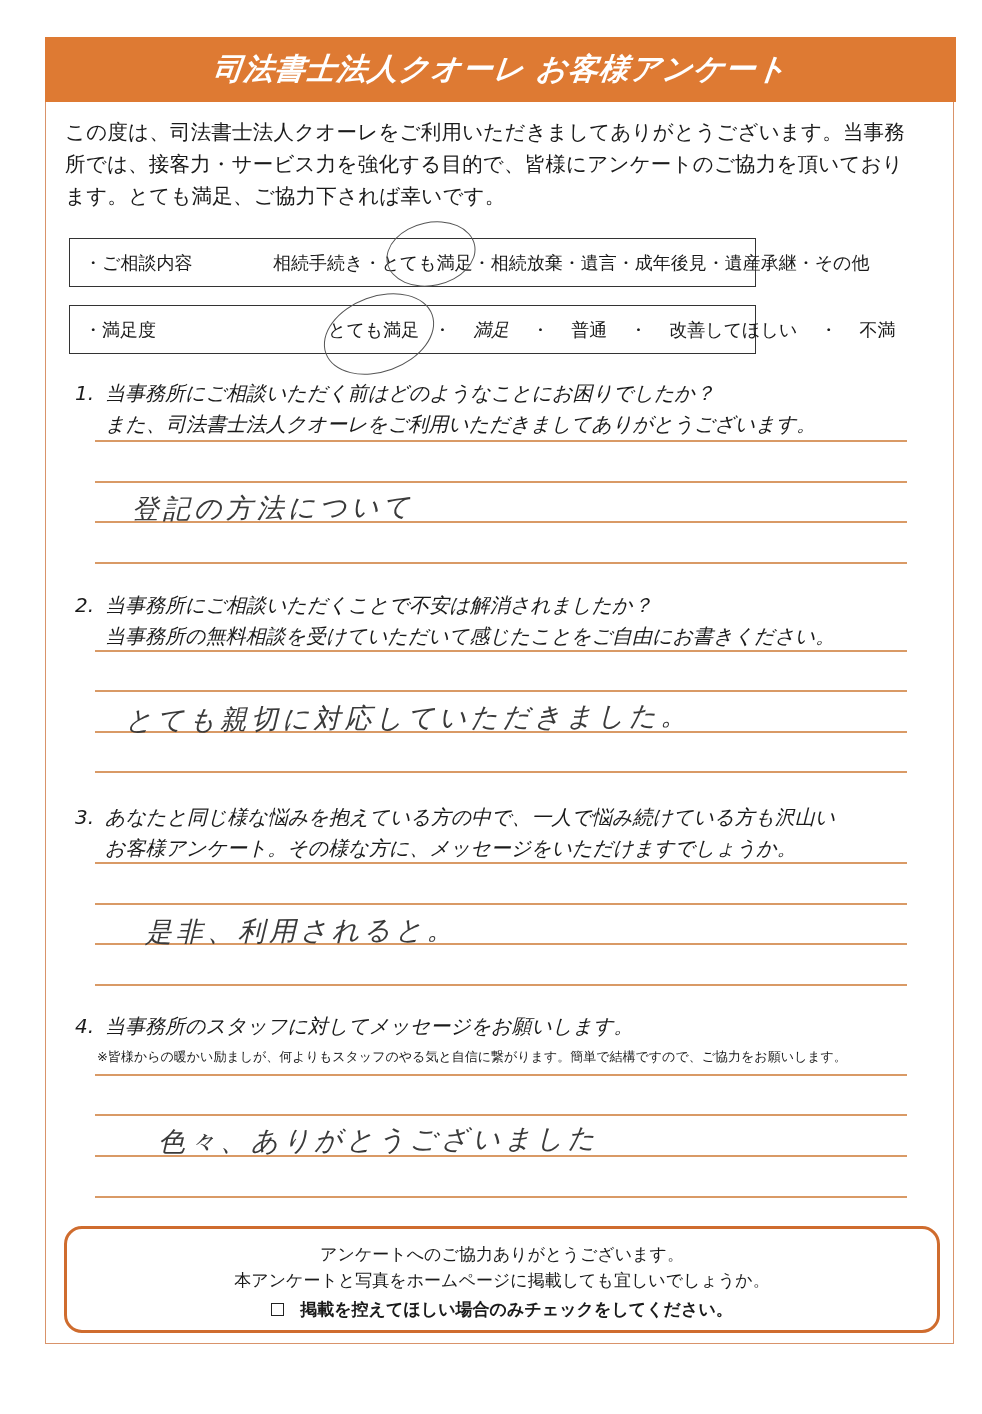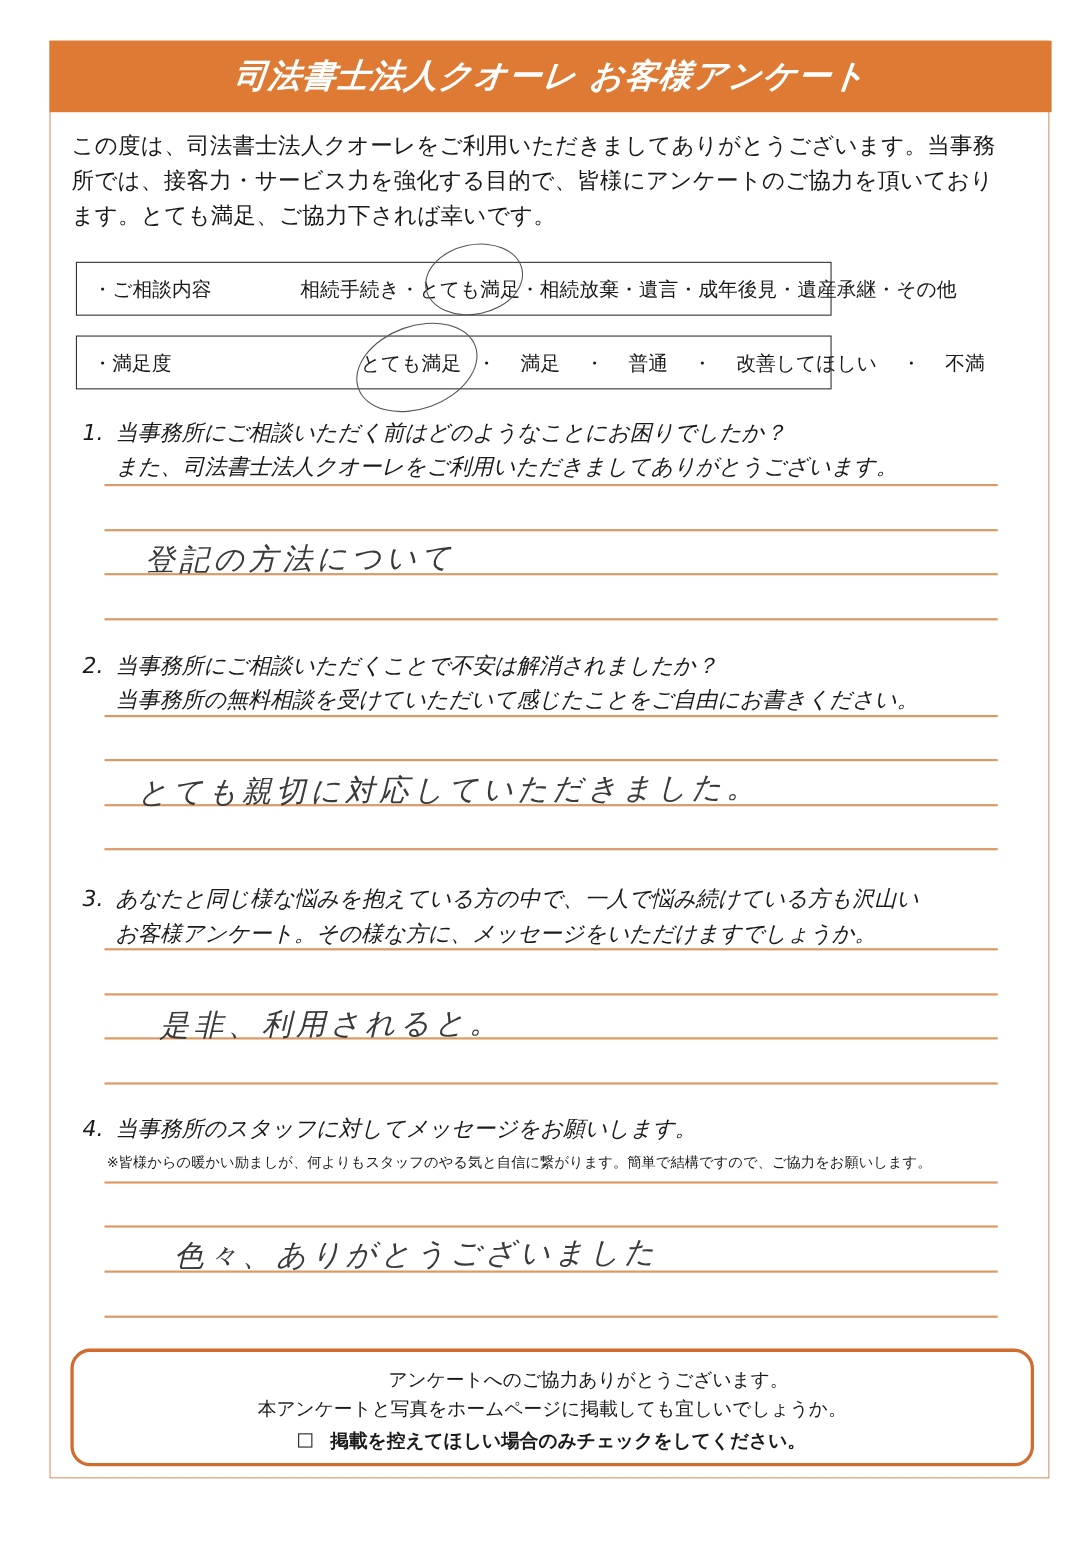--- a/index.html
+++ b/index.html
@@ -69,21 +69,21 @@
     <span class="opt">その他</span>
   </div>
 </div>
 <div class="circle" style="left:386px; top:222px; width:88px; height:62px; transform:rotate(-12deg);"></div>
 
 <div class="sel-box" style="top:305px;">
   <span class="sel-label">・満足度</span>
   <div class="opts" style="left:258px; gap:0;">
     <span class="opt" style="margin-right:14px;">とても満足</span>
     <span class="sep" style="margin-right:22px;">・</span>
-    <span class="opt" style="margin-right:22px;">満足</span>
+    <span class="opt" style="margin-right:22px;font-style:italic;">満足</span>
     <span class="sep" style="margin-right:22px;">・</span>
     <span class="opt" style="margin-right:22px;">普通</span>
     <span class="sep" style="margin-right:22px;">・</span>
     <span class="opt" style="margin-right:22px;">改善してほしい</span>
     <span class="sep" style="margin-right:22px;">・</span>
     <span class="opt">不満</span>
   </div>
 </div>
 <div class="circle" style="left:322px; top:296px; width:112px; height:74px; transform:rotate(-20deg);"></div>
 
@@ -121,18 +121,18 @@
   <div><span class="num">4.</span><span>当事務所のスタッフに対してメッセージをお願いします。</span></div>
 </div>
 <div class="note" style="top:1048px;">※皆様からの暖かい励ましが、何よりもスタッフのやる気と自信に繋がります。簡単で結構ですので、ご協力をお願いします。</div>
 <div class="rule" style="top:1074px;"></div>
 <div class="rule" style="top:1114px;"></div>
 <div class="rule" style="top:1155px;"></div>
 <div class="rule" style="top:1196px;"></div>
 <div class="hand" style="left:158px; top:1122px;">色々、ありがとうございました</div>
 
 <div class="thanks-box">
-  <div class="thanks-line" style="top:14px;padding-left:33px;">アンケートへのご協力ありがとうございます。</div>
+  <div class="thanks-line" style="top:14px;">アンケートへのご協力ありがとうございます。</div>
   <div class="thanks-line" style="top:40px;">本アンケートと写真をホームページに掲載しても宜しいでしょうか。</div>
   <div class="thanks-line" style="top:69px;font-weight:bold;">
     <span class="checkbox"></span><span>掲載を控えてほしい場合のみチェックをしてください。</span>
   </div>
 </div>
 
 </body></html>

